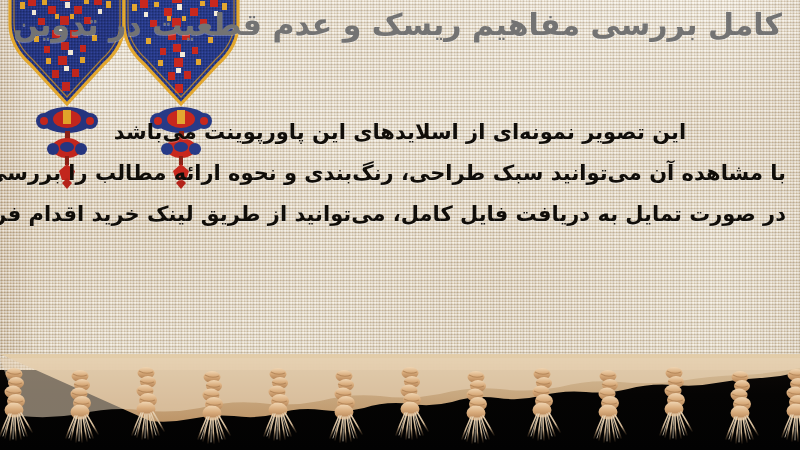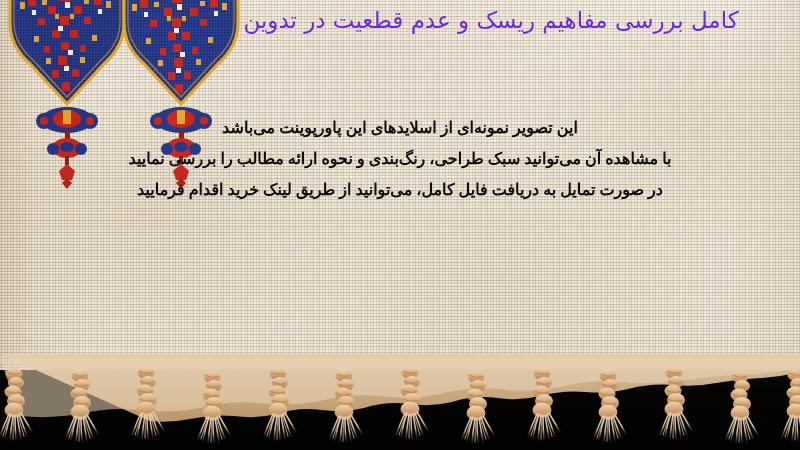--- a/index.html
+++ b/index.html
@@ -85,45 +85,44 @@
     position: absolute;
     inset: 0;
     padding: 0;
   }
   .title {
     position: absolute;
     top: 4px;
     right: 18px;
     left: 200px;
     text-align: center;
-    color: #6d28d9;
-    font-size: 23px;
-    font-weight: 400;
+    color: #737373;
+    font-size: 30px;
+    font-weight: 700;
     line-height: 1.42;
     letter-spacing: 0;
     text-shadow: 0 1px 0 rgba(255,255,255,0.30);
   }
   .title .tline { display: block; white-space: nowrap; }
 
   .body-lines {
     position: absolute;
     top: 112px;
     right: 14px;
     left: 14px;
     text-align: center;
     color: #100d09;
   }
   .bline {
     display: block;
     white-space: nowrap;
-    font-size: 16px;
+    font-size: 21px;
     font-weight: 700;
     line-height: 1.95;
     text-shadow: 0 1px 0 rgba(255,255,255,0.28);
-    font-family: Liberation Serif, serif;
   }
 
   
   .fringe-zone {
     position: absolute;
     left: 0; right: 0;
     bottom: 0;
     height: 96px;
   }
   .fringe-black {

